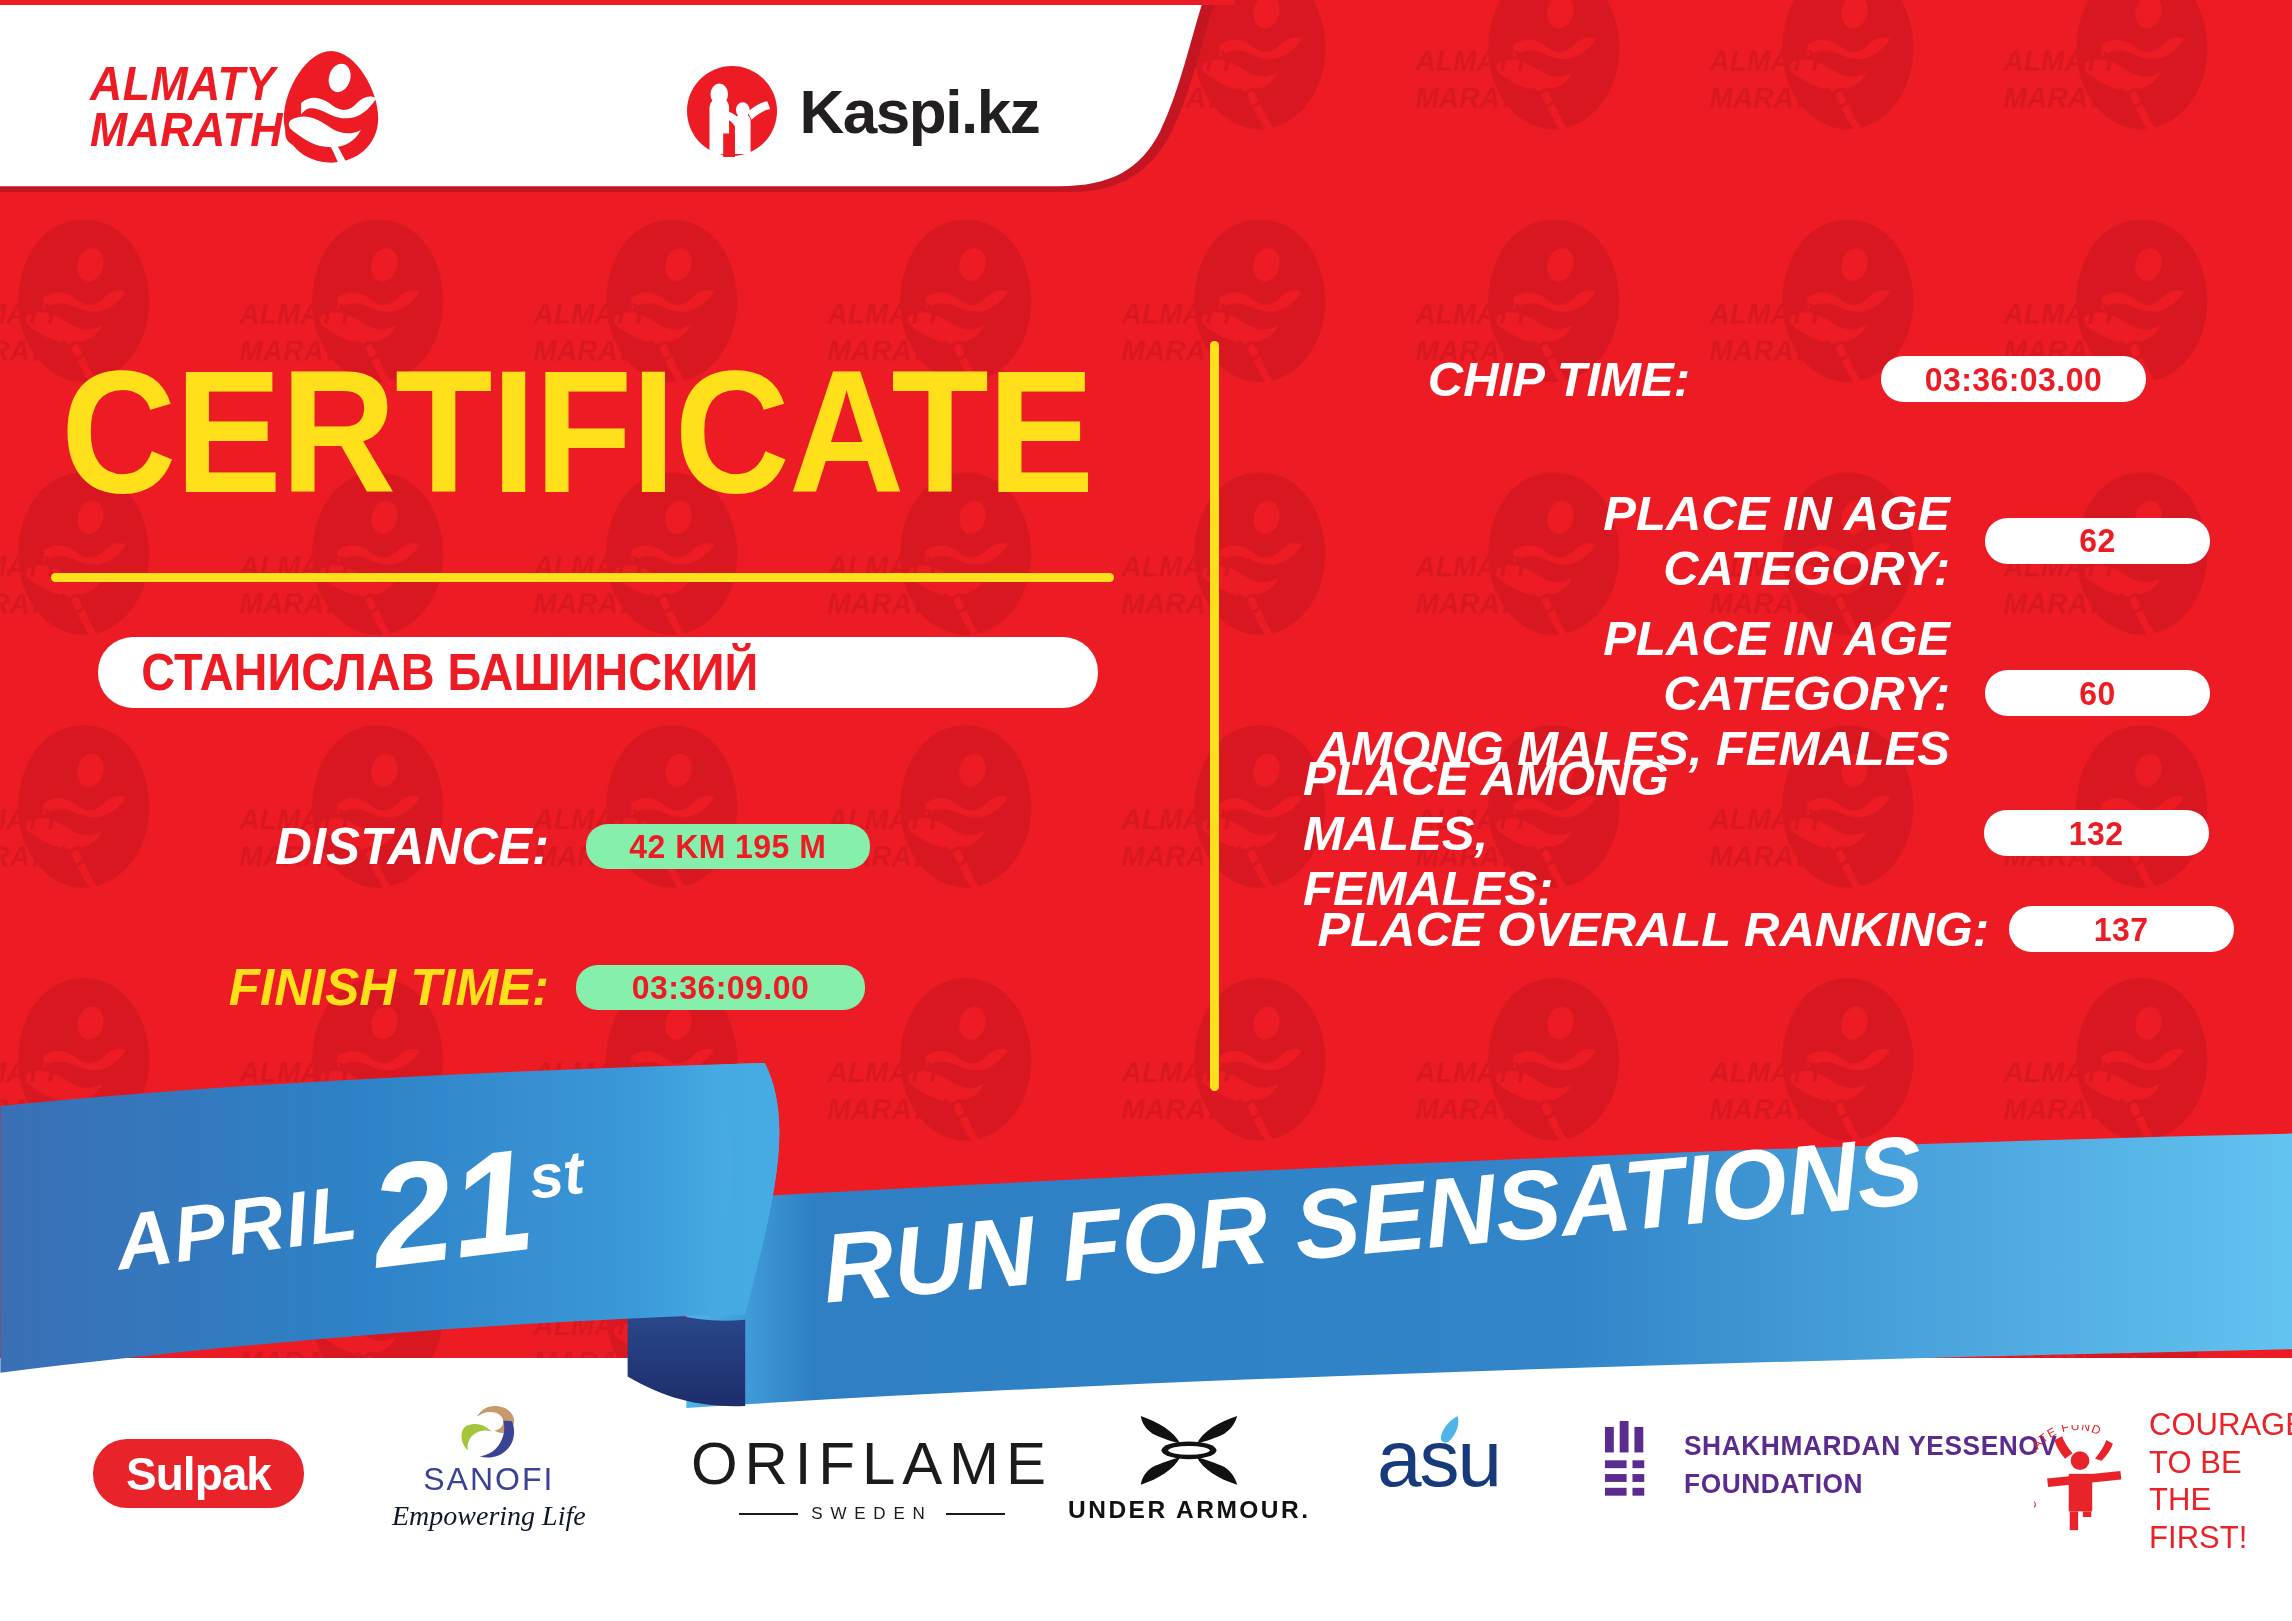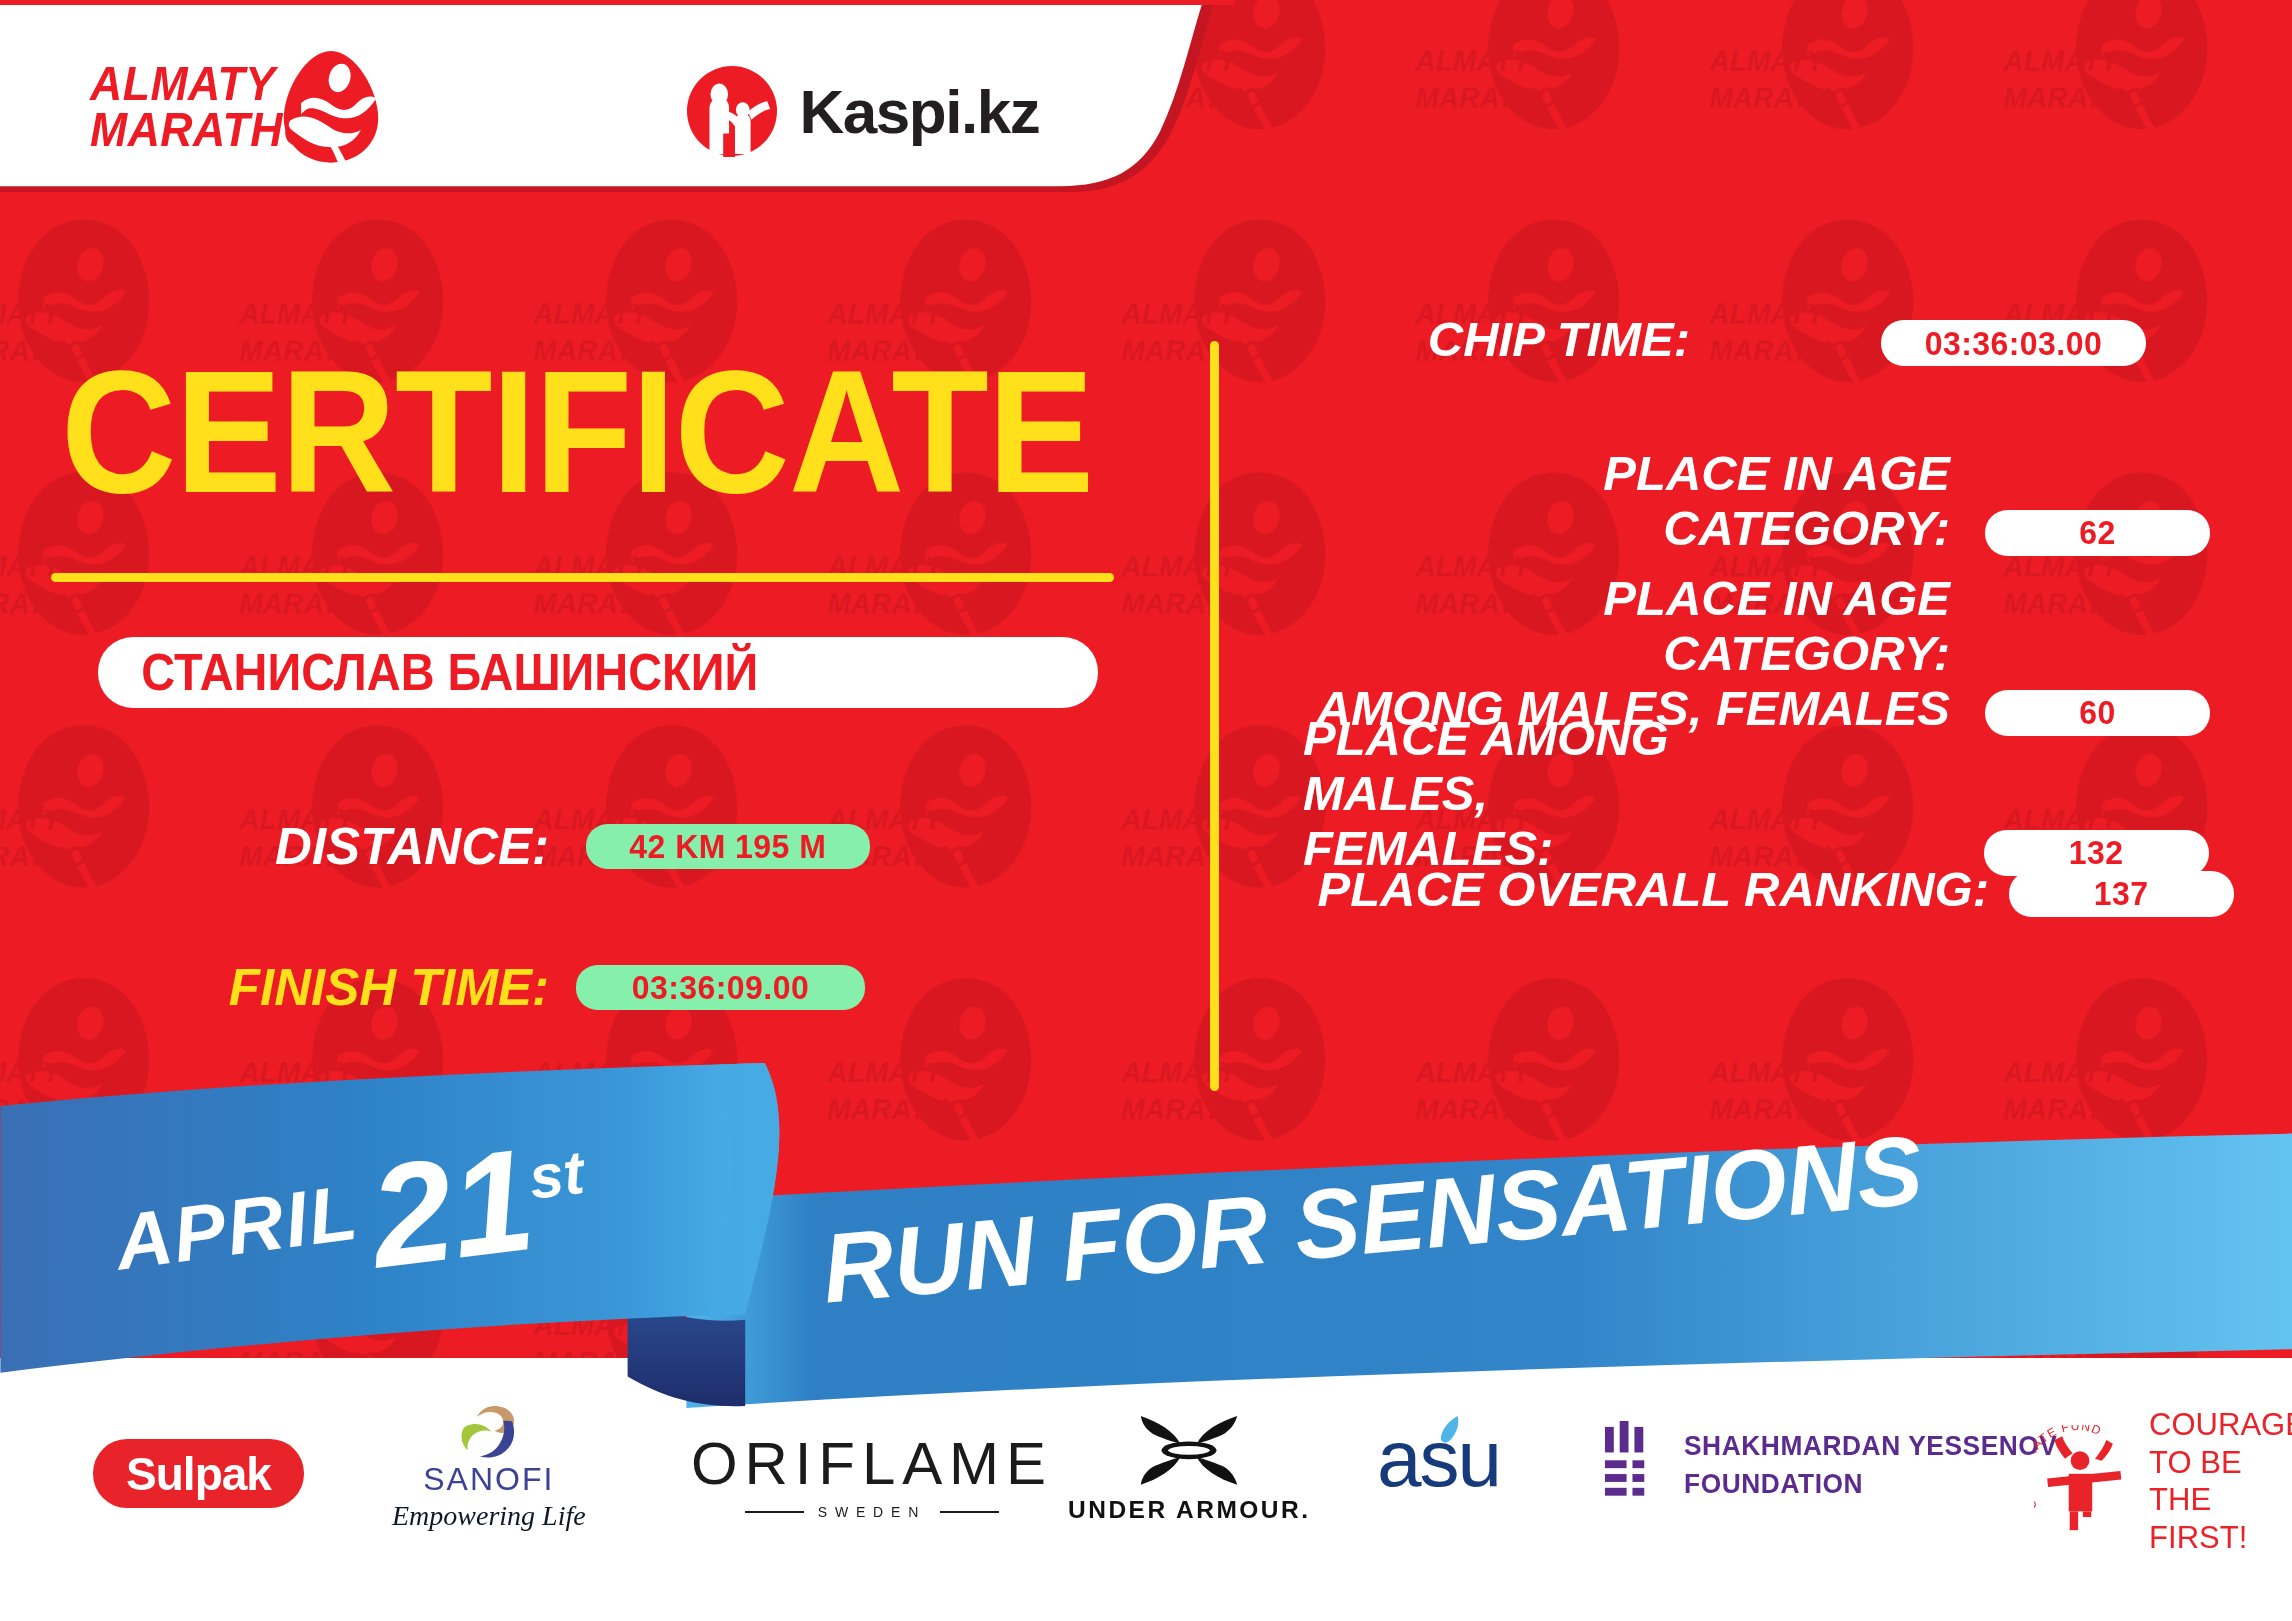--- a/index.html
+++ b/index.html
@@ -152,21 +152,21 @@
     z-index: 5;
   }
 
   
   .right-col {
     position:absolute; left: 1215px; top: 294px; width: 1077px; height: 814px;
     z-index: 5;
   }
   .rrow {
     position:absolute;
-    display:flex; align-items: flex-end;
+    display:flex; align-items: center; margin-top: 40px;
   }
   .rrow .rlbl {
     color:#ffffff;
     font-family:"Liberation Sans Narrow","Liberation Sans",sans-serif;
     font-weight:700; font-style: italic;
     font-size: 49px; line-height: 1.12;
     letter-spacing:0px;
     text-align: right;
     white-space: pre-line;
   }
@@ -283,21 +283,21 @@
   #sp-oriflame { left: 691px; top: 37px; flex-direction:column; align-items:center; }
   .ori-word {
     color:#1B1B1B; font-size: 60px; letter-spacing: 6.9px; font-weight:400;
     font-family:"Liberation Sans",sans-serif;
   }
   .ori-sub {
     display:flex; align-items:center; gap: 13.7px; margin-top: 5.9px;
   }
   .ori-sub .ln { width: 59px; height: 1.5px; background:#1B1B1B; }
   .ori-sub .sw {
-    color:#1B1B1B; font-size: 14px; letter-spacing: 7.8px;
+    color:#1B1B1B; font-size: 17px; letter-spacing: 7.8px;
     font-family:"Liberation Sans",sans-serif;
   }
   
   #sp-ua { left: 1068px; top: 21.6px; flex-direction:column; align-items:center; }
   .ua-mark { width: 116px; height: 73px; }
   .ua-word {
     color:#111; font-weight:700; font-size: 24.5px; letter-spacing: 2.5px;
     font-family:"Liberation Sans",sans-serif; margin-top: 9.8px;
   }
   

